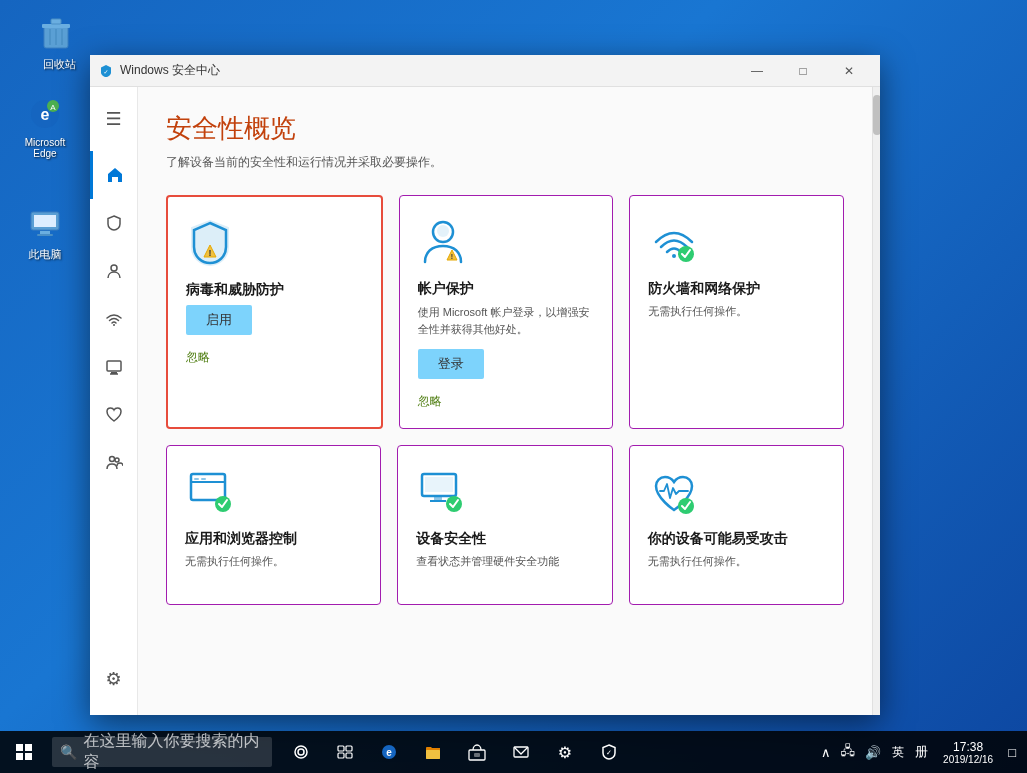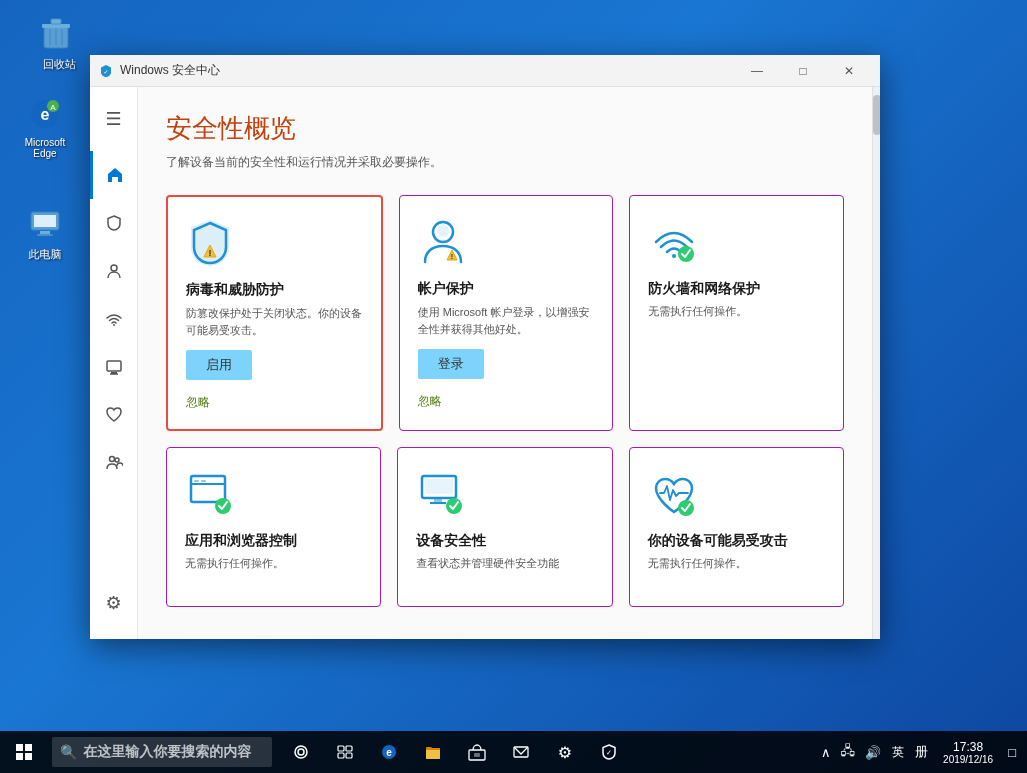--- a/index.html
+++ b/index.html
@@ -77,21 +77,21 @@
       align-items: center;
       background: rgba(255,255,255,0.15);
       border-radius: 2px;
       height: 30px;
       padding: 0 8px;
       margin-left: 4px;
       width: 220px;
       cursor: text;
     }
     .taskbar-search .search-icon { color: rgba(255,255,255,0.7); font-size: 14px; margin-right: 6px; }
-    .taskbar-search .search-text { color: rgba(255,255,255,0.7); font-size: 14px; font-weight: bold; }
+    .taskbar-search .search-text { color: rgba(255,255,255,0.7); font-size: 16px; }
     .taskbar-items {
       display: flex;
       align-items: center;
       margin-left: 8px;
       gap: 2px;
     }
     .taskbar-item {
       width: 42px;
       height: 42px;
       display: flex;
@@ -137,21 +137,21 @@
       cursor: pointer;
       padding: 2px 4px;
     }
 
     
     .window {
       position: absolute;
       top: 55px;
       left: 90px;
       width: 790px;
-      height: 584px;
+      height: 660px;
       background: white;
       box-shadow: 0 8px 32px rgba(0,0,0,0.5);
       display: flex;
       flex-direction: column;
       border-radius: 2px;
     }
 
     
     .title-bar {
       display: flex;
@@ -452,21 +452,20 @@
             <div class="card-icon">
               <svg width="48" height="52" viewBox="0 0 48 52">
                 <path d="M24 4 L42 11 L42 30 C42 41 33 48 24 48 C15 48 6 41 6 30 L6 11 Z" fill="#1e90d4" opacity="0.15" stroke="#1e90d4" stroke-width="2"></path>
                 <path d="M24 6 L40 13 L40 30 C40 40 32 46 24 46 C16 46 8 40 8 30 L8 13 Z" fill="none" stroke="#1e90d4" stroke-width="2.5"></path>
 
                 <polygon points="24,28 18,40 30,40" fill="#f0c040" stroke="#e6a800" stroke-width="1"></polygon>
                 <text x="24" y="39" font-size="9" fill="#333" text-anchor="middle" font-weight="bold">!</text>
               </svg>
             </div>
             <div class="card-title">病毒和威胁防护</div>
-            <div class="card-desc">防篡改保护处于关闭状态。你的设备可能易受攻击。</div>
             <button class="card-btn">启用</button>
             <a class="card-link">忽略</a>
           </div>
 
           <div class="card">
             <div class="card-icon">
               <svg width="50" height="52" viewBox="0 0 50 52">
                 <circle cx="25" cy="16" r="10" fill="none" stroke="#1e90d4" stroke-width="2.5"></circle>
                 <path d="M7 46 C7 36 14 30 25 30 C36 30 43 36 43 46" fill="none" stroke="#1e90d4" stroke-width="2.5" stroke-linecap="round"></path>
 

